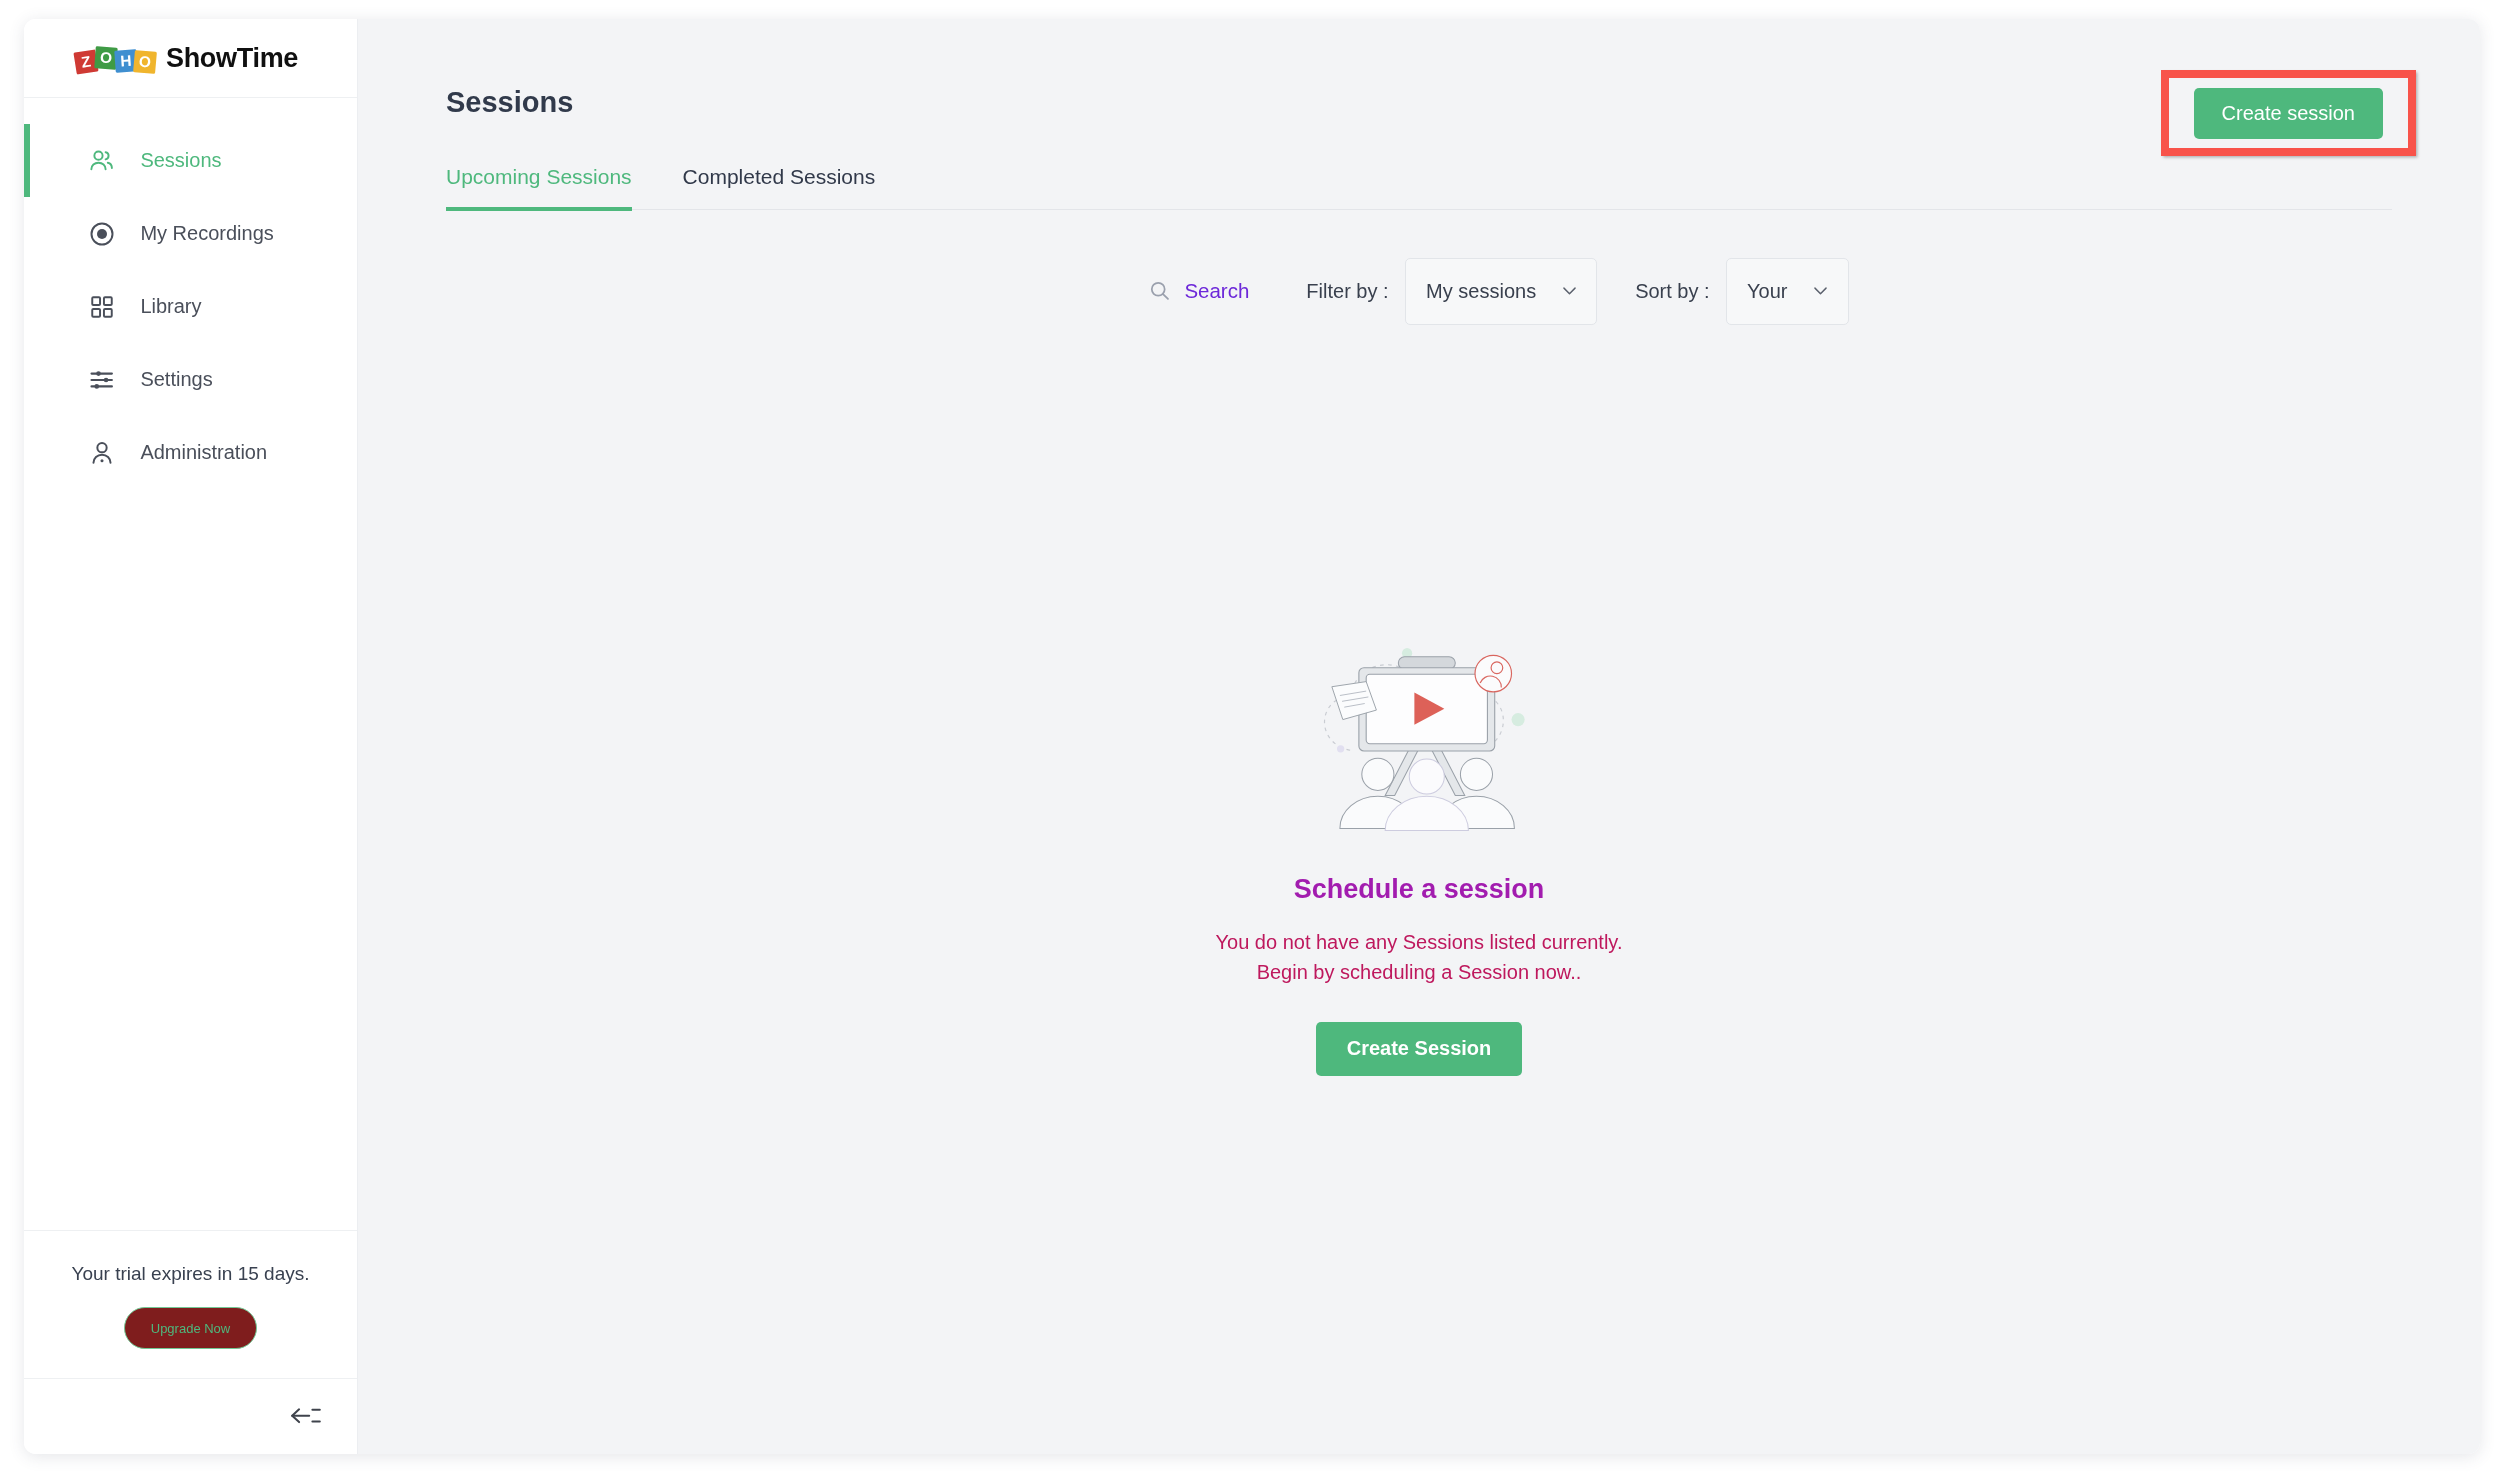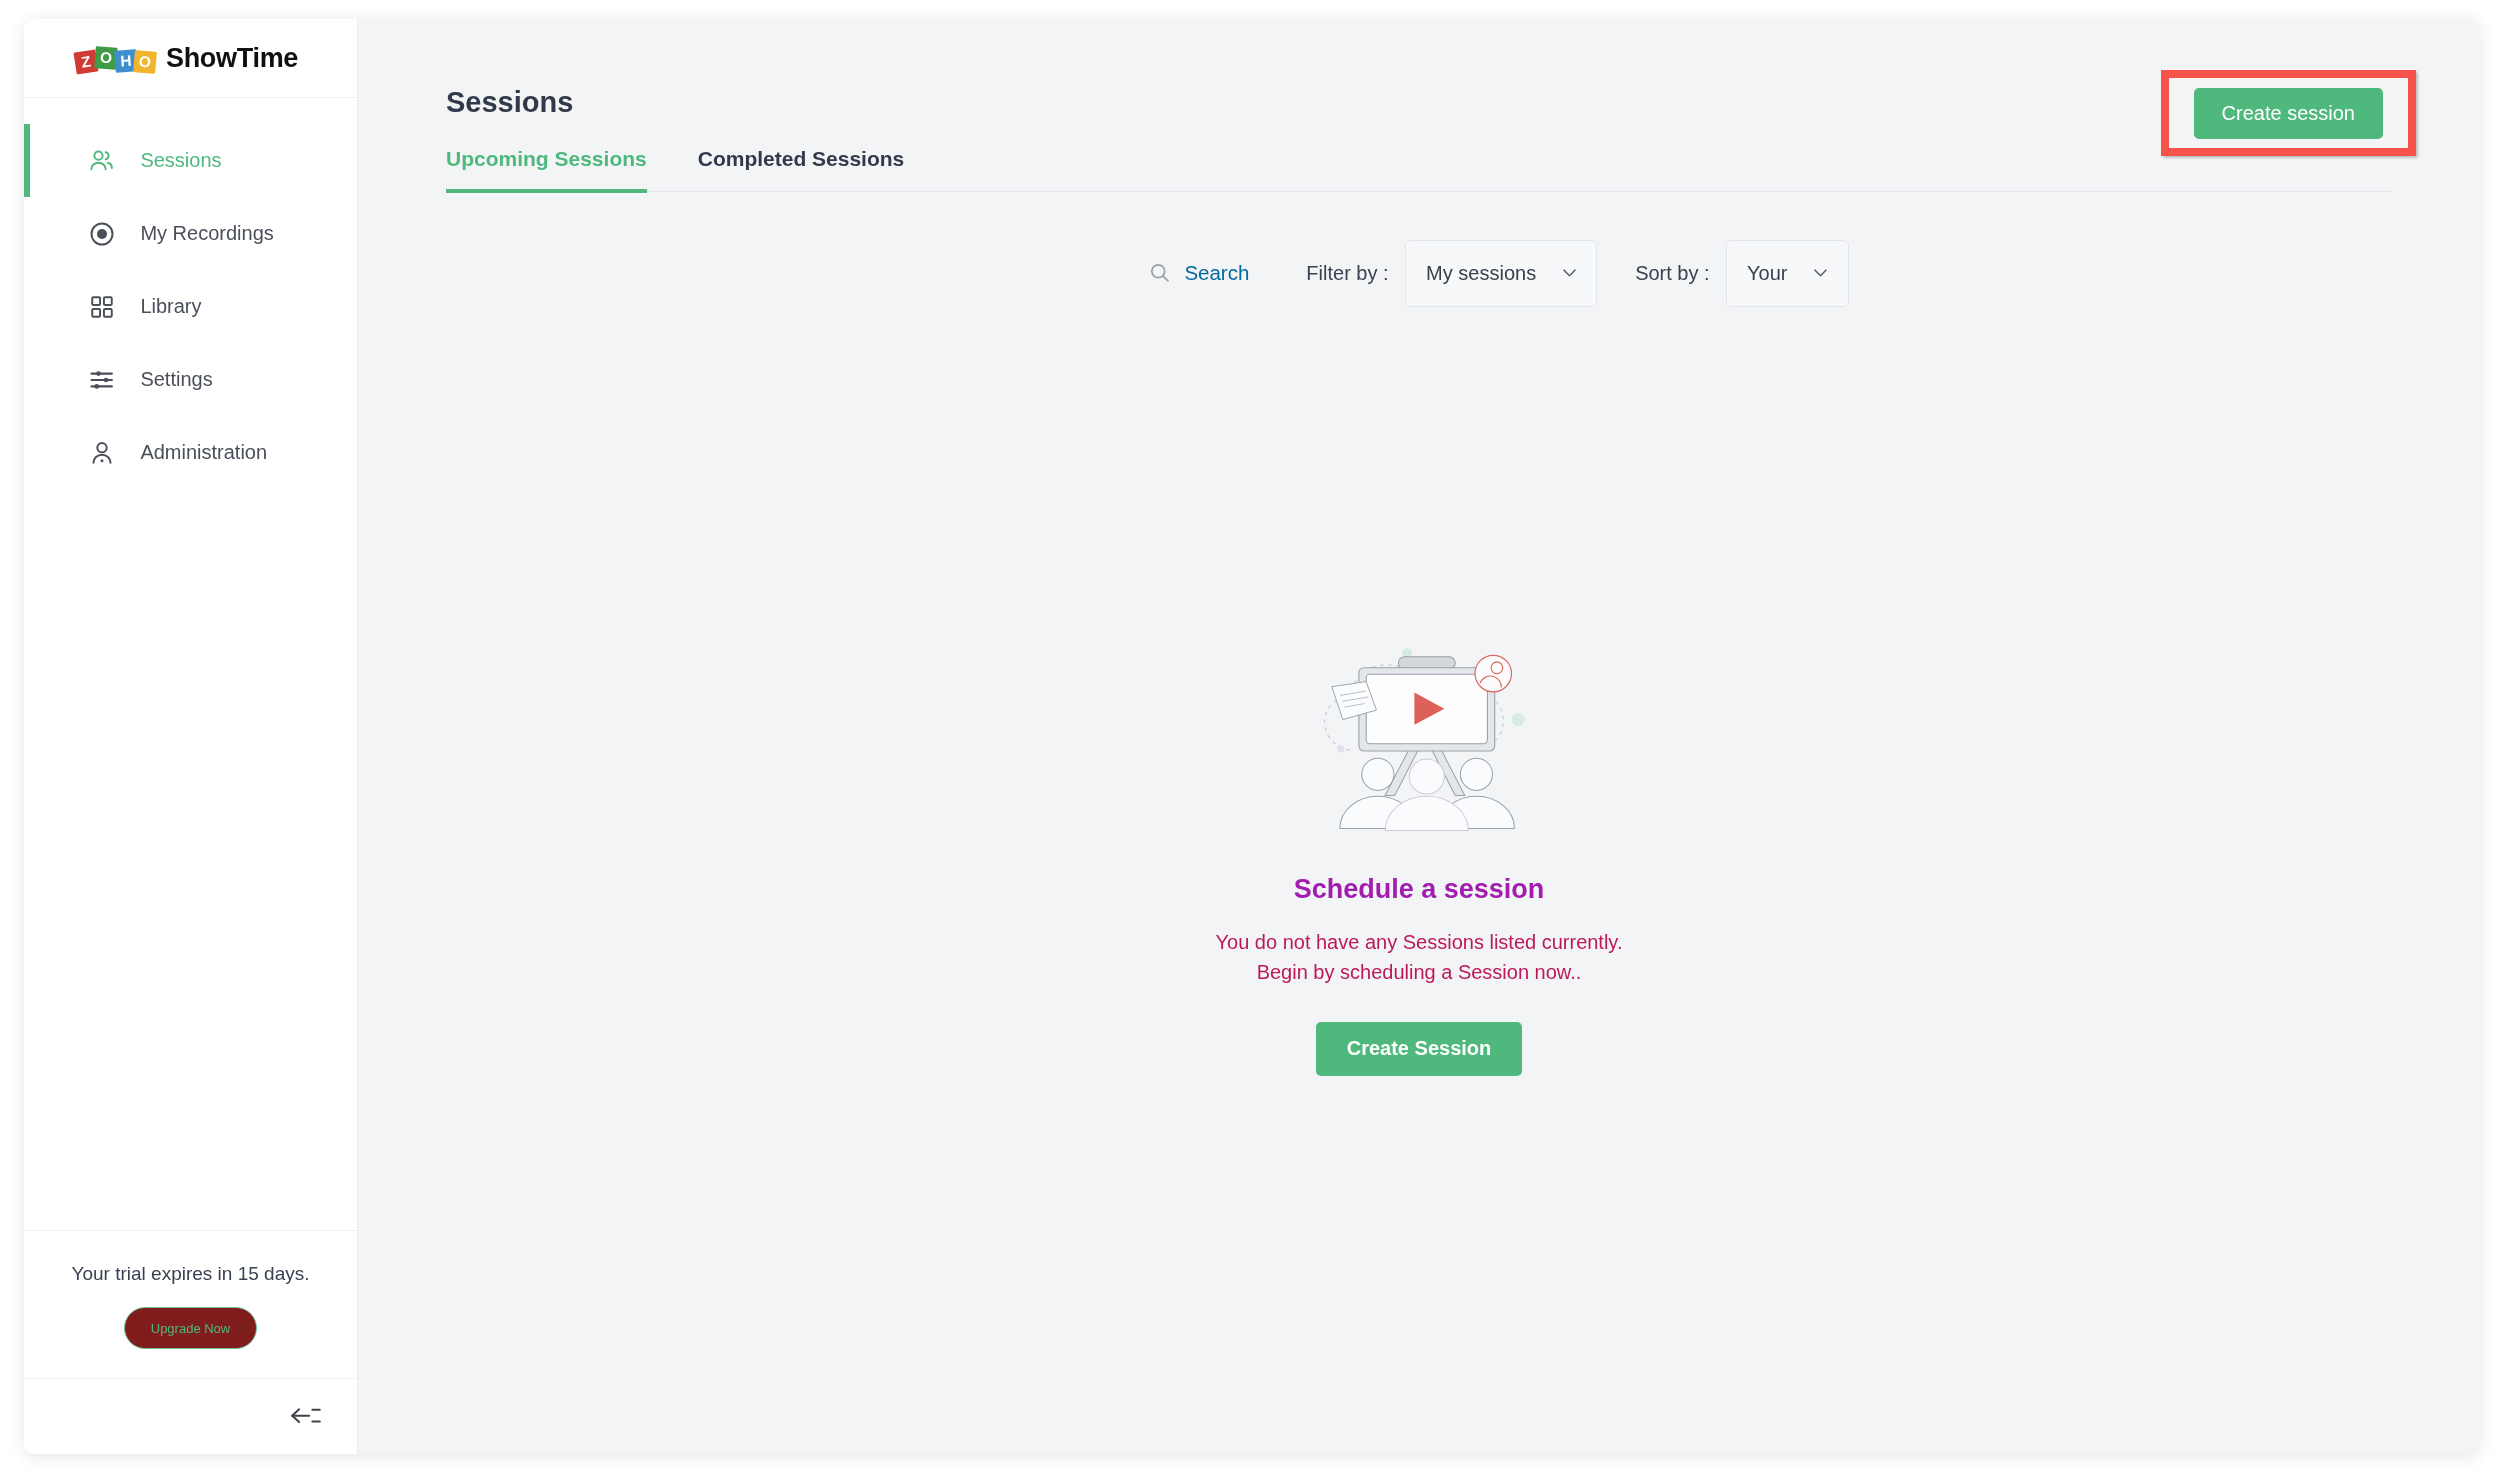--- a/index.html
+++ b/index.html
@@ -144,24 +144,23 @@
     background: #f3f4f6;
     position: relative;
     overflow: hidden;
   }
   .main-header {
     padding: 67px 0 0 88px;
   }
   .page-title { font-size: 29px; font-weight: bold; color: #313a4b; }
   .tabs {
     display: flex;
-    margin-top: 28px;
+    margin-top: 46px;
     border-bottom: 1.5px solid #e3e5e9;
     width: calc(100% - 88px);
-    font-weight: bold;
   }
   .tab {
     font-size: 21px;
     color: #31394a;
     padding-bottom: 20px;
     margin-right: 51px;
     cursor: pointer;
     position: relative;
   }
   .tab.active { color: #4eb87d; }
@@ -198,21 +197,21 @@
     display: flex;
     align-items: center;
     margin-top: 48px;
     padding-left: 790px;
   }
   .search-box {
     display: flex; align-items: center;
     margin-right: 57px;
     cursor: text;
   }
-  .search-placeholder { font-size: 20.5px; color: #0369a1; margin-left: 13px; }
+  .search-placeholder { font-size: 20.5px; color: #6d28d9; margin-left: 13px; }
   .filter-label { font-size: 20px; color: #39404e; margin-right: 16px; }
   .dropdown {
     border: 0.7px solid #e2e5e9;
     background: #f7f8f9;
     border-radius: 5.1px;
     height: 67px;
     display: flex; align-items: center;
     padding: 0 17.6px 0 20.5px;
     cursor: pointer;
     margin-right: 38px;

